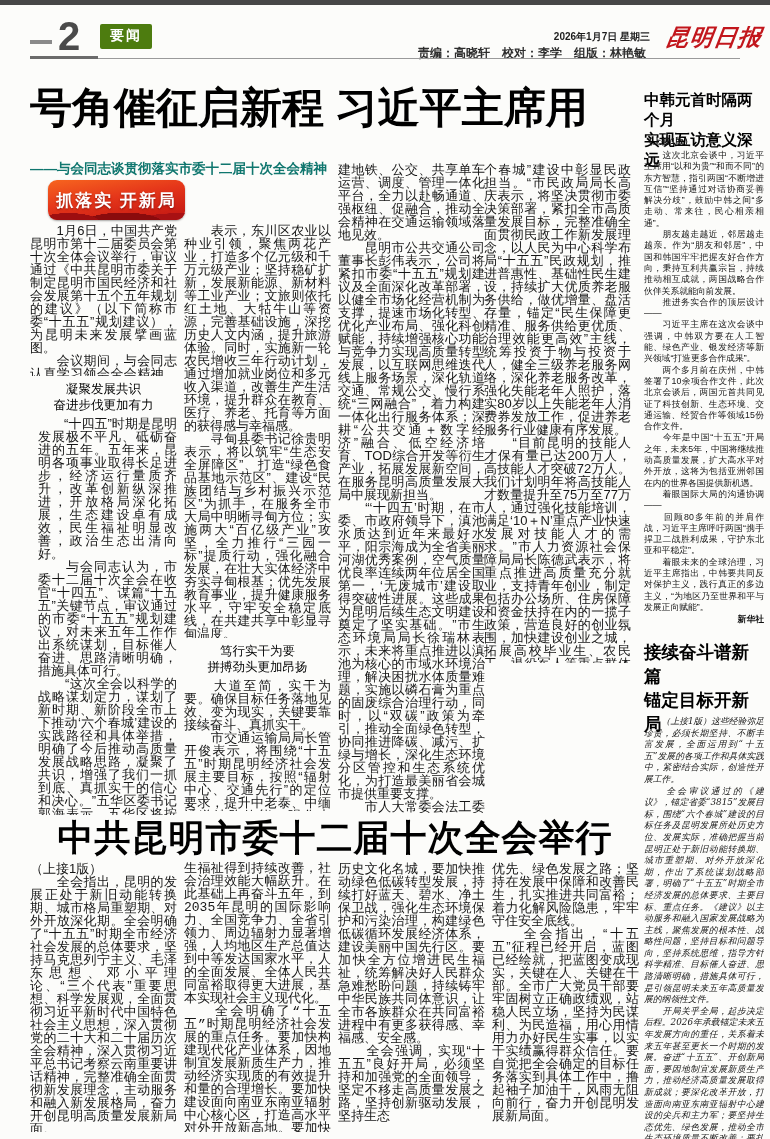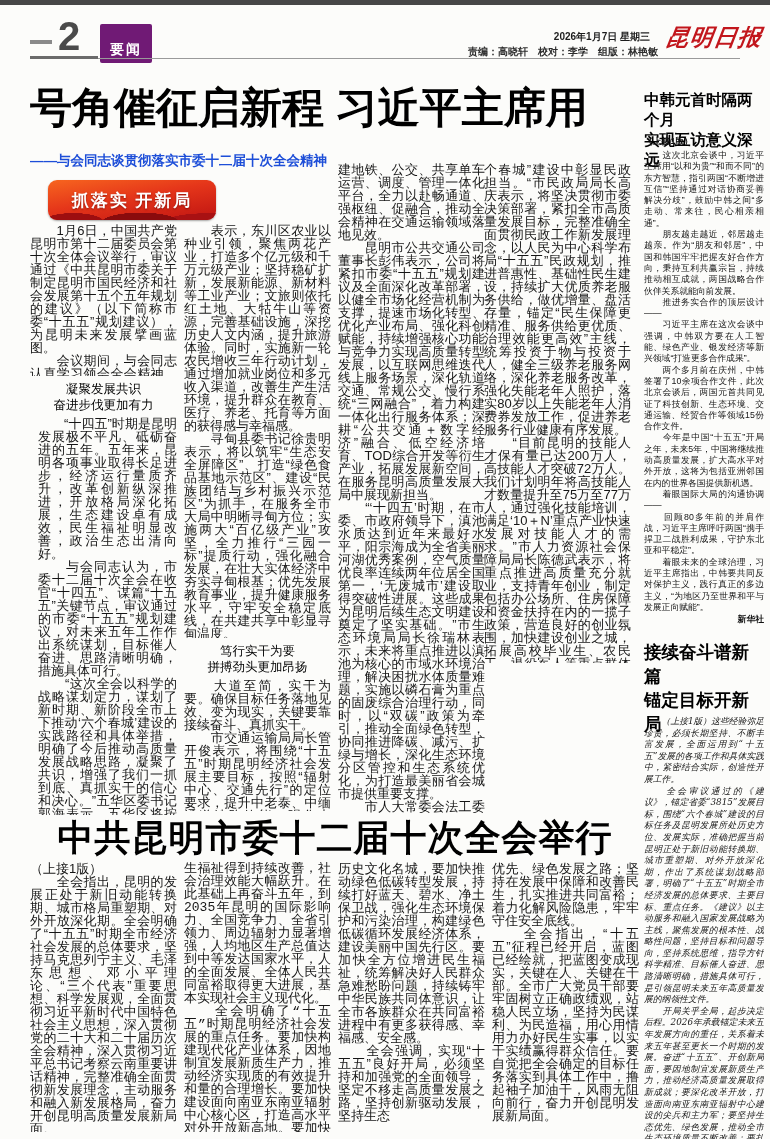--- a/index.html
+++ b/index.html
@@ -3,30 +3,30 @@
 <meta charset="utf-8">
 <style>
   html,body{margin:0;padding:0;background:#e8e8e8;}
   #page{position:relative;width:770px;height:1139px;background:#fcfcfa;font-family:"Liberation Sans",sans-serif;color:#111;overflow:hidden;margin:0 auto;}
   .abs{position:absolute;}
   
   #topstrip{left:0;top:0;width:770px;height:5px;background:#474747;}
   
   #pg-dash{left:30px;top:40px;width:22px;height:4px;background:#8a8a8a;}
   #pg-num{left:58px;top:14px;font-size:40px;font-weight:900;color:#4a4a4a;letter-spacing:-2px;}
-  #section-box{left:100px;top:24px;background:#701a75;color:#fff;font-size:14px;font-weight:900;padding:17px 10px 4px;border-radius:2px;letter-spacing:2px;}
+  #section-box{left:100px;top:24px;background:#4d7c0f;color:#fff;font-size:14px;font-weight:900;padding:3px 10px 4px;border-radius:2px;letter-spacing:2px;}
   #date-line{right:120px;top:30px;font-size:10px;font-weight:700;color:#1c1c1c;text-align:right;}
   #masthead{right:8px;top:22px;font-family:"DejaVu Serif",serif;font-style:italic;font-weight:700;font-size:23px;color:#c2161c;letter-spacing:1px;transform:skewX(-8deg);}
-  #credits{right:112px;top:45px;font-size:10px;color:#2d2d2d;font-weight:700;margin-left:36px;}
+  #credits{right:124px;top:45px;font-size:12px;color:#2d2d2d;font-weight:700;margin-left:36px;}
   #head-rule{left:30px;top:58px;width:710px;height:1px;background:#9a9a9a;}
   #head-rule2{left:30px;top:56px;width:68px;height:3px;background:#6b6b6b;}
   
   #lead-headline{left:30px;top:82px;width:604px;font-size:42px;line-height:1.22;font-weight:900;color:#000;letter-spacing:0px;white-space:nowrap;}
-  #lead-deck{left:30px;top:152px;width:360px;font-size:13.5px;font-weight:900;color:#1d4ed8;}
-  #banner{left:48px;top:180px;width:168px;height:40px;border-radius:9px;background:linear-gradient(170deg,#f7651f 0%,#e5361a 45%,#c01412 100%);box-shadow:0 1px 2px rgba(0,0,0,.35);overflow:hidden;display:flex;align-items:center;justify-content:center;}
+  #lead-deck{left:30px;top:160px;width:360px;font-size:13.5px;font-weight:900;color:#0f766e;}
+  #banner{left:48px;top:180px;width:137px;height:40px;border-radius:9px;background:linear-gradient(170deg,#f7651f 0%,#e5361a 45%,#c01412 100%);box-shadow:0 1px 2px rgba(0,0,0,.35);overflow:hidden;display:flex;align-items:center;justify-content:center;}
   #banner::after{content:"";position:absolute;left:0;right:0;bottom:0;height:13px;background:
     radial-gradient(55px 16px at 15% 115%, #9d0e10 55%, transparent 56%),
     radial-gradient(70px 18px at 55% 120%, #8a0b0d 55%, transparent 56%),
     radial-gradient(75px 15px at 95% 112%, #a81113 55%, transparent 56%);}
   #banner .btxt{position:relative;z-index:2;color:#fff;font-size:17px;font-weight:900;letter-spacing:2px;text-shadow:0 1px 2px rgba(90,0,0,.6);}
   .copy{font-size:13px;line-height:13px;text-align:justify;white-space:pre-line;color:#151515;overflow:hidden;}
   .col{width:147px;}
   .subhead{font-size:12.5px;line-height:16px;font-weight:400;text-align:center;color:#000;white-space:pre-line;padding:5px 0 4px;}
   #col1{left:30px;top:224px;height:589px;}
   #col2{left:184px;top:224px;height:589px;}

